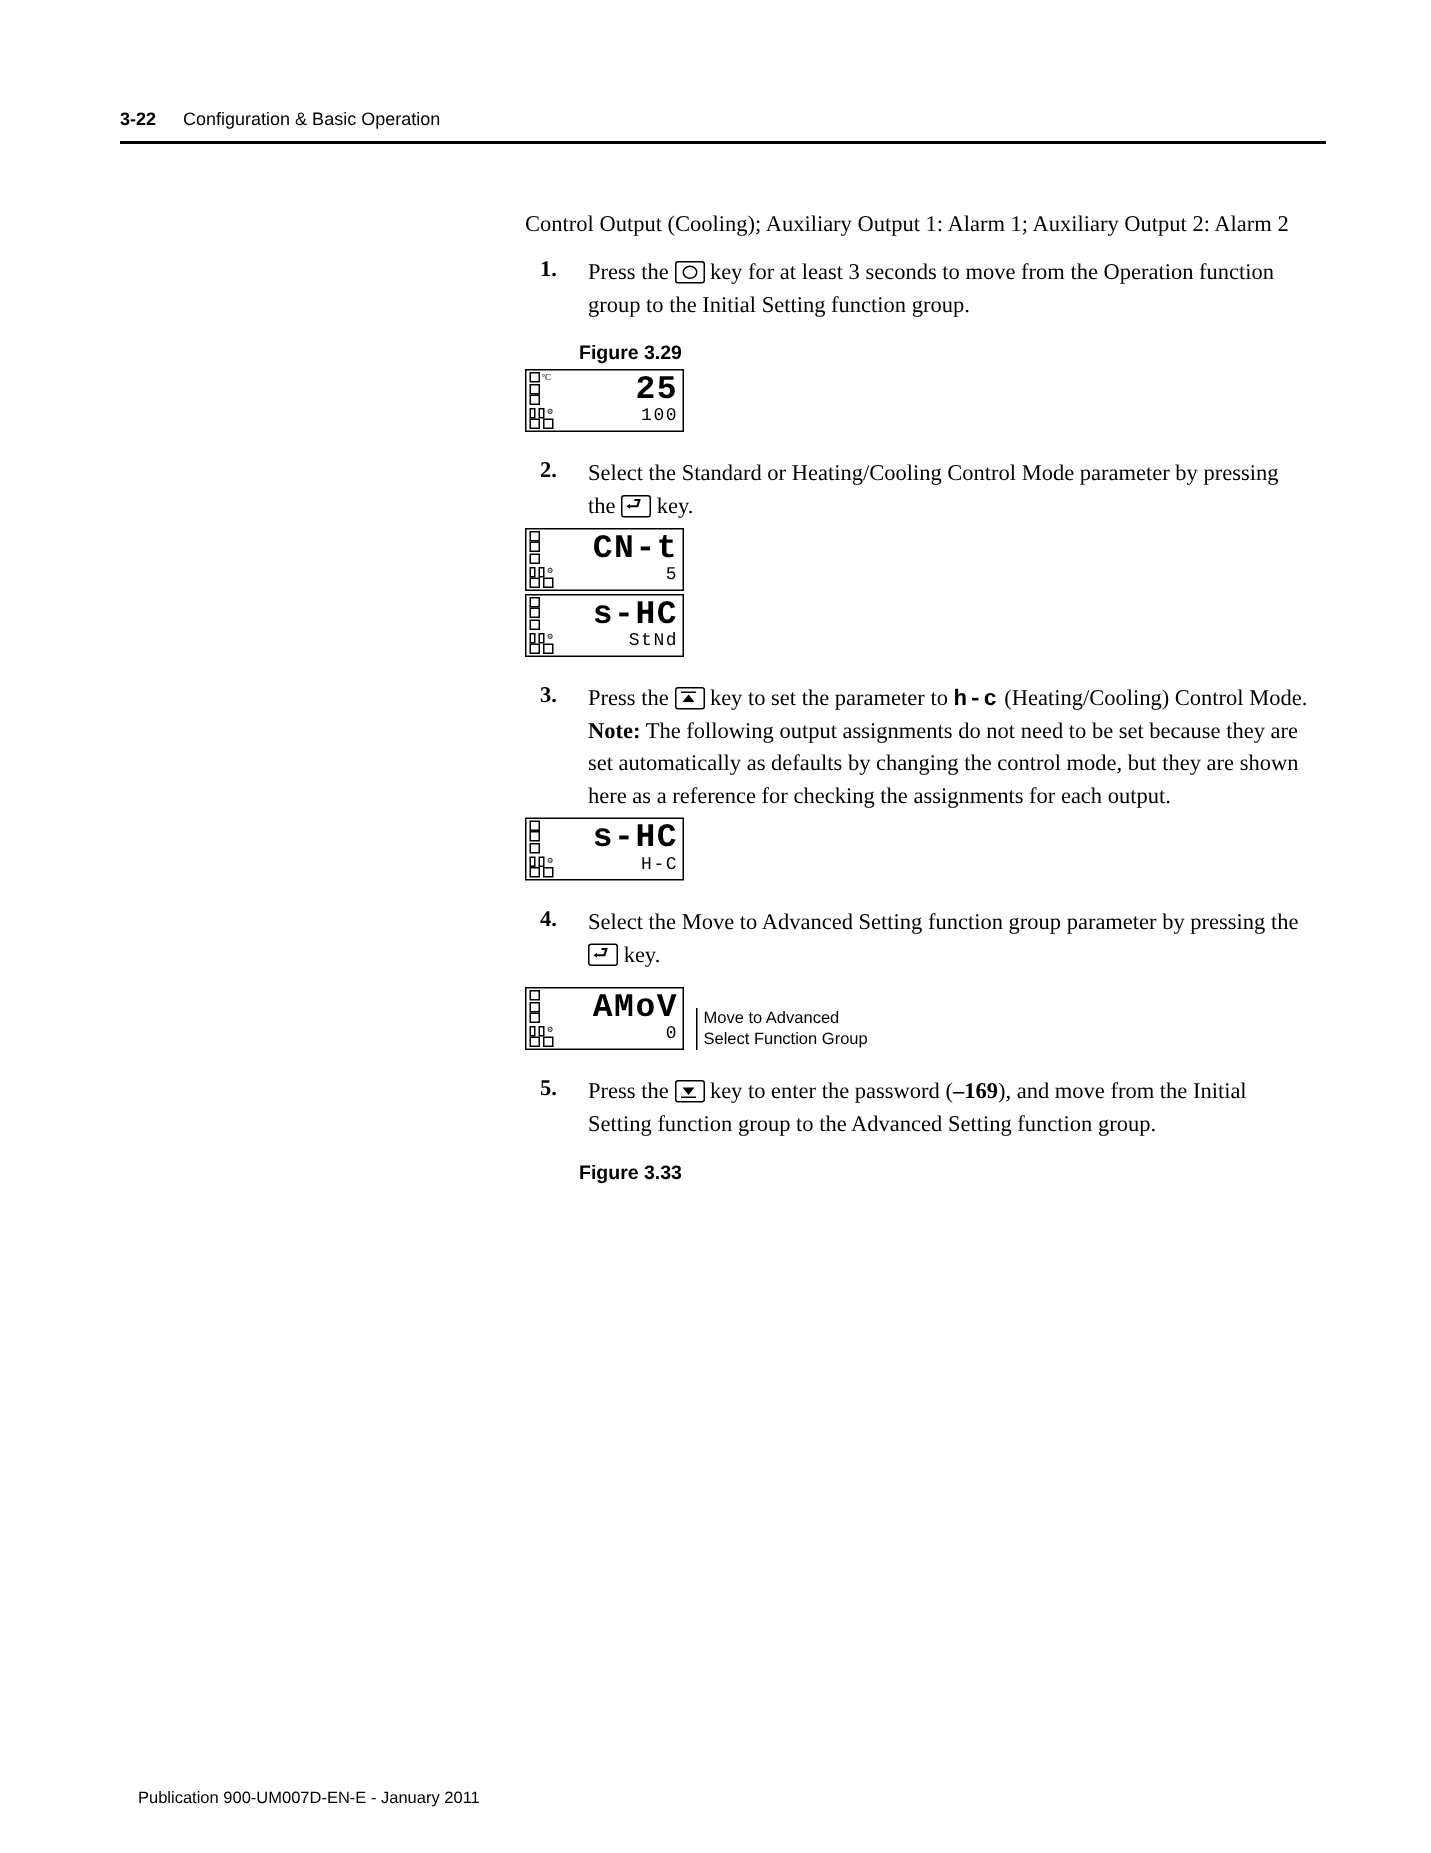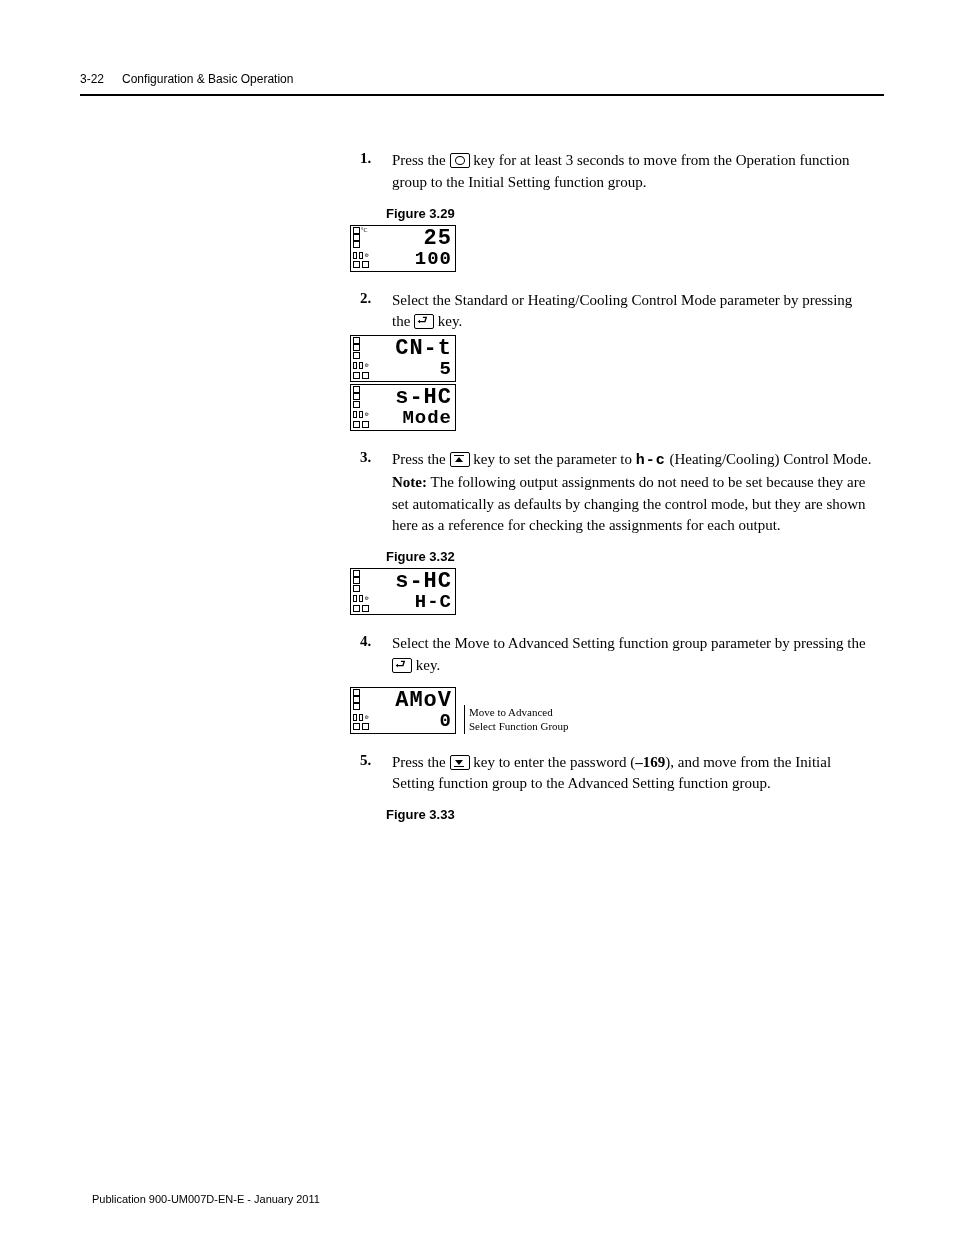--- a/index.html
+++ b/index.html
@@ -22,21 +22,21 @@
     font-family: Arial, Helvetica, sans-serif;
     font-size: 12px;
   }
   .page-header-inner {
     display: flex;
     align-items: baseline;
     gap: 18px;
     padding-bottom: 6px;
   }
   .page-num {
-    font-weight: normal;
+    font-weight: bold;
     text-align: center;
   }
   .page-header-rule {
     border-bottom: 2px solid #000;
     margin-top: 2px;
   }
   .content {
     position: absolute;
     top: 140px;
     left: 350px;
@@ -175,31 +175,31 @@
     padding-right: 3px;
     line-height: 1;
   }
   .seg-big {
     font-size: 22px;
     font-weight: bold;
     padding-top: 2px;
     padding-bottom: 0;
   }
   .seg-small {
-    font-size: 19px;
-    font-weight: bold;
+    font-size: 12px;
+    font-weight: normal;
     padding-bottom: 2px;
   }
   .display-container {
     display: flex;
     align-items: flex-end;
     gap: 8px;
   }
   .side-label {
-    font-family: Liberation Serif, serif;
+    font-family: Liberation Sans, sans-serif;
     font-size: 11px;
     line-height: 1.3;
     border-left: 1px solid #000;
     padding-left: 4px;
     margin-top: 0;
   }
   .hc-text {
     font-family: "Courier New", monospace;
     font-weight: bold;
     letter-spacing: 1px;
@@ -228,20 +228,21 @@
 <div class="page-header">
   <div class="page-header-inner">
     <span class="page-num">3-22</span>
     <span>Configuration &amp; Basic Operation</span>
   </div>
   <div class="page-header-rule"></div>
 </div>
 
 <div class="content">
 
+  <p class="para">Control Output (Cooling); Auxiliary Output 1: Alarm 1; Auxiliary Output 2: Alarm 2</p>
 
   <div class="step-row">
     <div class="step-num">1.</div>
     <div class="step-body">
       <span>Press the </span><span class="key-icon key-level"></span><span> key for at least 3 seconds to move from the Operation function group to the Initial Setting function group.</span>
     </div>
   </div>
 
   <div class="fig-label">Figure 3.29</div>
   <div class="display-box">
@@ -334,34 +335,33 @@
         <div class="small-ind-row">
             <span class="ind-box"></span>
             <span class="ind-box"></span>
             <span style="font-size:5px">⚙</span>
           </div>
         <div class="small-ind-row">
             <span class="ind-box"></span>
             <span class="ind-box"></span>
           </div>
       </div>
-      <div class="seg-area seg-small">Mode</div>
+      <div class="seg-area seg-small">StNd</div>
     </div>
   </div>
 
   <div class="step-row" style="margin-top:18px">
     <div class="step-num">3.</div>
     <div class="step-body">
       <span>Press the </span><span class="key-icon key-up"></span><span> key to set the parameter to </span><span class="hc-text">h-c</span><span> (Heating/Cooling) Control Mode.</span>
       <br>
       <span class="bold">Note:</span><span> The following output assignments do not need to be set because they are set automatically as defaults by changing the control mode, but they are shown here as a reference for checking the assignments for each output.</span>
     </div>
   </div>
 
-  <div class="fig-label">Figure 3.32</div>
   <div class="display-box">
     <div class="display-row">
       <div class="indicator-col">
         <div class="ind">
             <span class="ind-box"></span>
           </div>
         <div class="ind">
             <span class="ind-box"></span>
           </div>
         <div class="ind">

